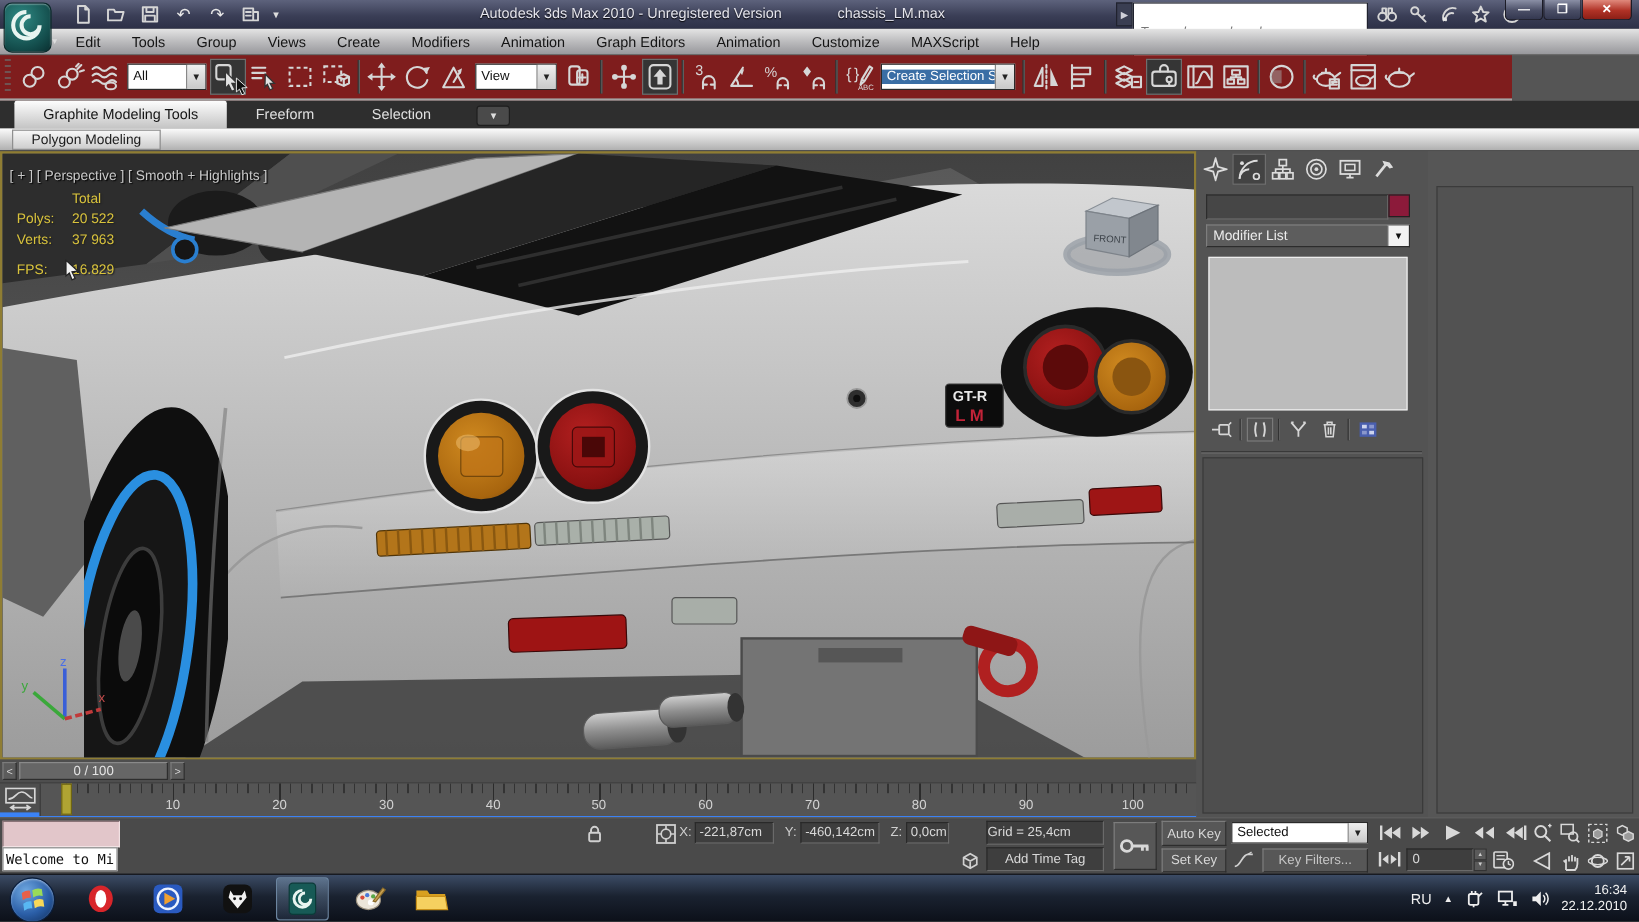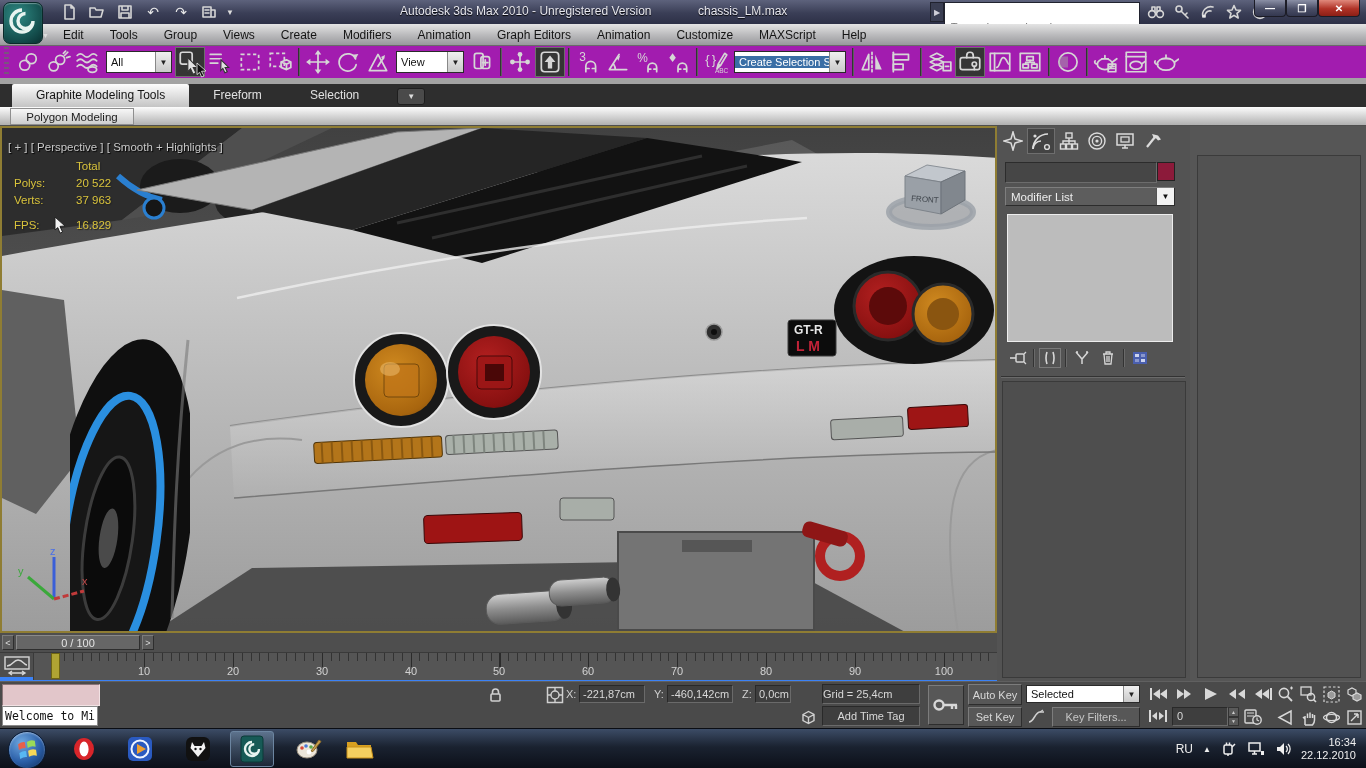--- a/index.html
+++ b/index.html
@@ -31,22 +31,22 @@
     color:#fff;font-size:10px;font-weight:bold}
   .wbtn.close{width:40px;background:linear-gradient(#e0897c,#b03226 55%,#8c1f16)}
 
   
   .menubar{left:0;top:24px;width:1366px;height:22px;
     background:linear-gradient(#e4e4e4,#bcbcbe 50%,#98989c);border-bottom:1px solid #6a6a6a;
     display:flex;align-items:center;padding-left:50px;box-sizing:border-box}
   .menu-item{padding:0 13px;line-height:22px;color:#141414;font-size:12px}
 
   
-  .toolbar{left:0;top:46px;width:1366px;height:38px;background:#a21caf;
-    border-bottom:6px solid #a3a3a3;display:flex;align-items:center;padding-left:4px;box-sizing:border-box}
+  .toolbar{left:0;top:46px;width:1260px;height:38px;background:#7f1d1d;
+    border-bottom:2px solid #a3a3a3;display:flex;align-items:center;padding-left:4px;box-sizing:border-box}
   .tb-handle{width:5px;height:30px;margin-right:4px;
     background:repeating-linear-gradient(#6a6a6a 0 2px,transparent 2px 5px);opacity:.7}
   .tb-btn{width:30px;height:30px;display:flex;align-items:center;justify-content:center;flex:0 0 auto;position:relative}
   .tb-btn.pressed{background:#353535;border:1px solid #6e6e6e;box-sizing:border-box}
   .tb-sep{width:1px;height:28px;background:#333;border-right:1px solid #5e5e5e;margin:0 3px;flex:0 0 auto}
   .combo{height:20px;background:#fff;border:1px solid #2a2a2a;display:flex;align-items:center;flex:0 0 auto;margin:0 3px}
   .combo .cval{flex:1;padding:0 4px;color:#111;font-size:11px;white-space:nowrap;overflow:hidden}
   .combo .carrow{width:15px;height:100%;background:linear-gradient(#efefef,#c9c9c9);border-left:1px solid #888;
     display:flex;align-items:center;justify-content:center;color:#222;font-size:8px}
 
@@ -60,21 +60,21 @@
   .panel-label{left:10px;top:1px;width:122px;height:15px;border:1px solid #8f8f8f;
     background:linear-gradient(#f7f7f7,#cdcdcd);color:#1c1c1c;font-size:11.5px;
     display:flex;align-items:center;justify-content:center}
 
   
   .viewport{left:0;top:126px;width:997px;height:507px;border:2px solid #8f7d33;box-sizing:border-box;background:#484848;overflow:hidden}
   .vp-label{left:6px;top:13px;color:#c9c9c9;font-size:11.5px;text-shadow:1px 1px 1px #000}
   .vp-stats{left:12px;top:30px;color:#d9c33c;font-size:11.5px;text-shadow:1px 1px 1px #222;line-height:17px}
   .vp-stats .row{display:flex}
   .vp-stats .lb{width:44px}
-  .vp-stats .vl{margin-left:18px}
+  .vp-stats .vl{margin-left:2px}
   .viewcube{right:8px;top:20px}
   .axisgizmo{left:12px;bottom:14px}
 
   
   .timeslider{left:0;top:633px;width:997px;height:20px;background:#4e4e4e;border-bottom:1px solid #3a3a3a;box-sizing:border-box}
   .ts-btn{top:2px;width:12px;height:15px;background:#5c5c5c;border:1px solid;border-color:#7c7c7c #2e2e2e #2e2e2e #7c7c7c;
     color:#ddd;font-size:9px;display:flex;align-items:center;justify-content:center;box-sizing:border-box}
   .ts-handle{left:16px;top:2px;width:124px;height:15px;background:#666;border:1px solid;border-color:#8a8a8a #2e2e2e #2e2e2e #8a8a8a;
     color:#e4e4e4;display:flex;align-items:center;justify-content:center;font-size:11px;box-sizing:border-box}
   .trackbar{left:0;top:653px;width:997px;height:28px;background:#4e4e4e;border-bottom:4px solid #3b82f6;box-sizing:border-box}

